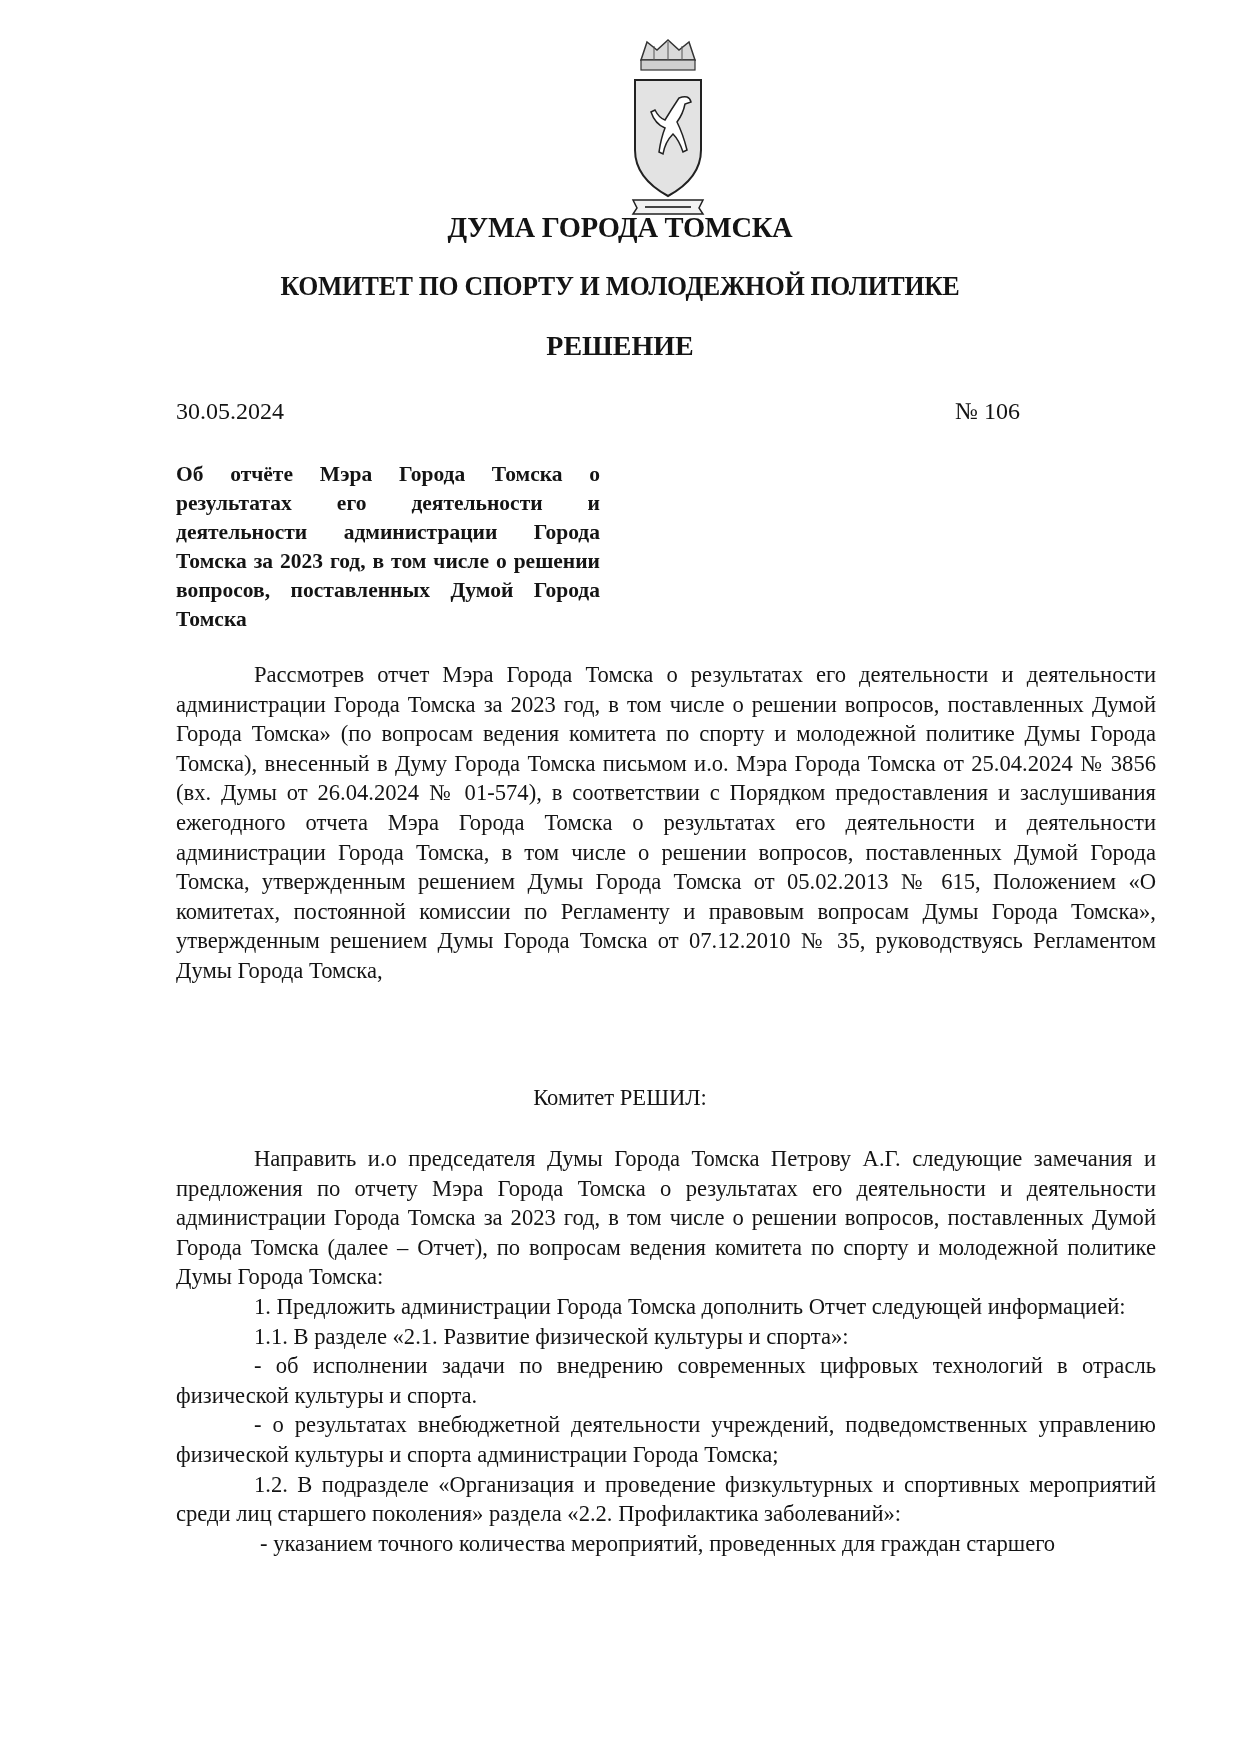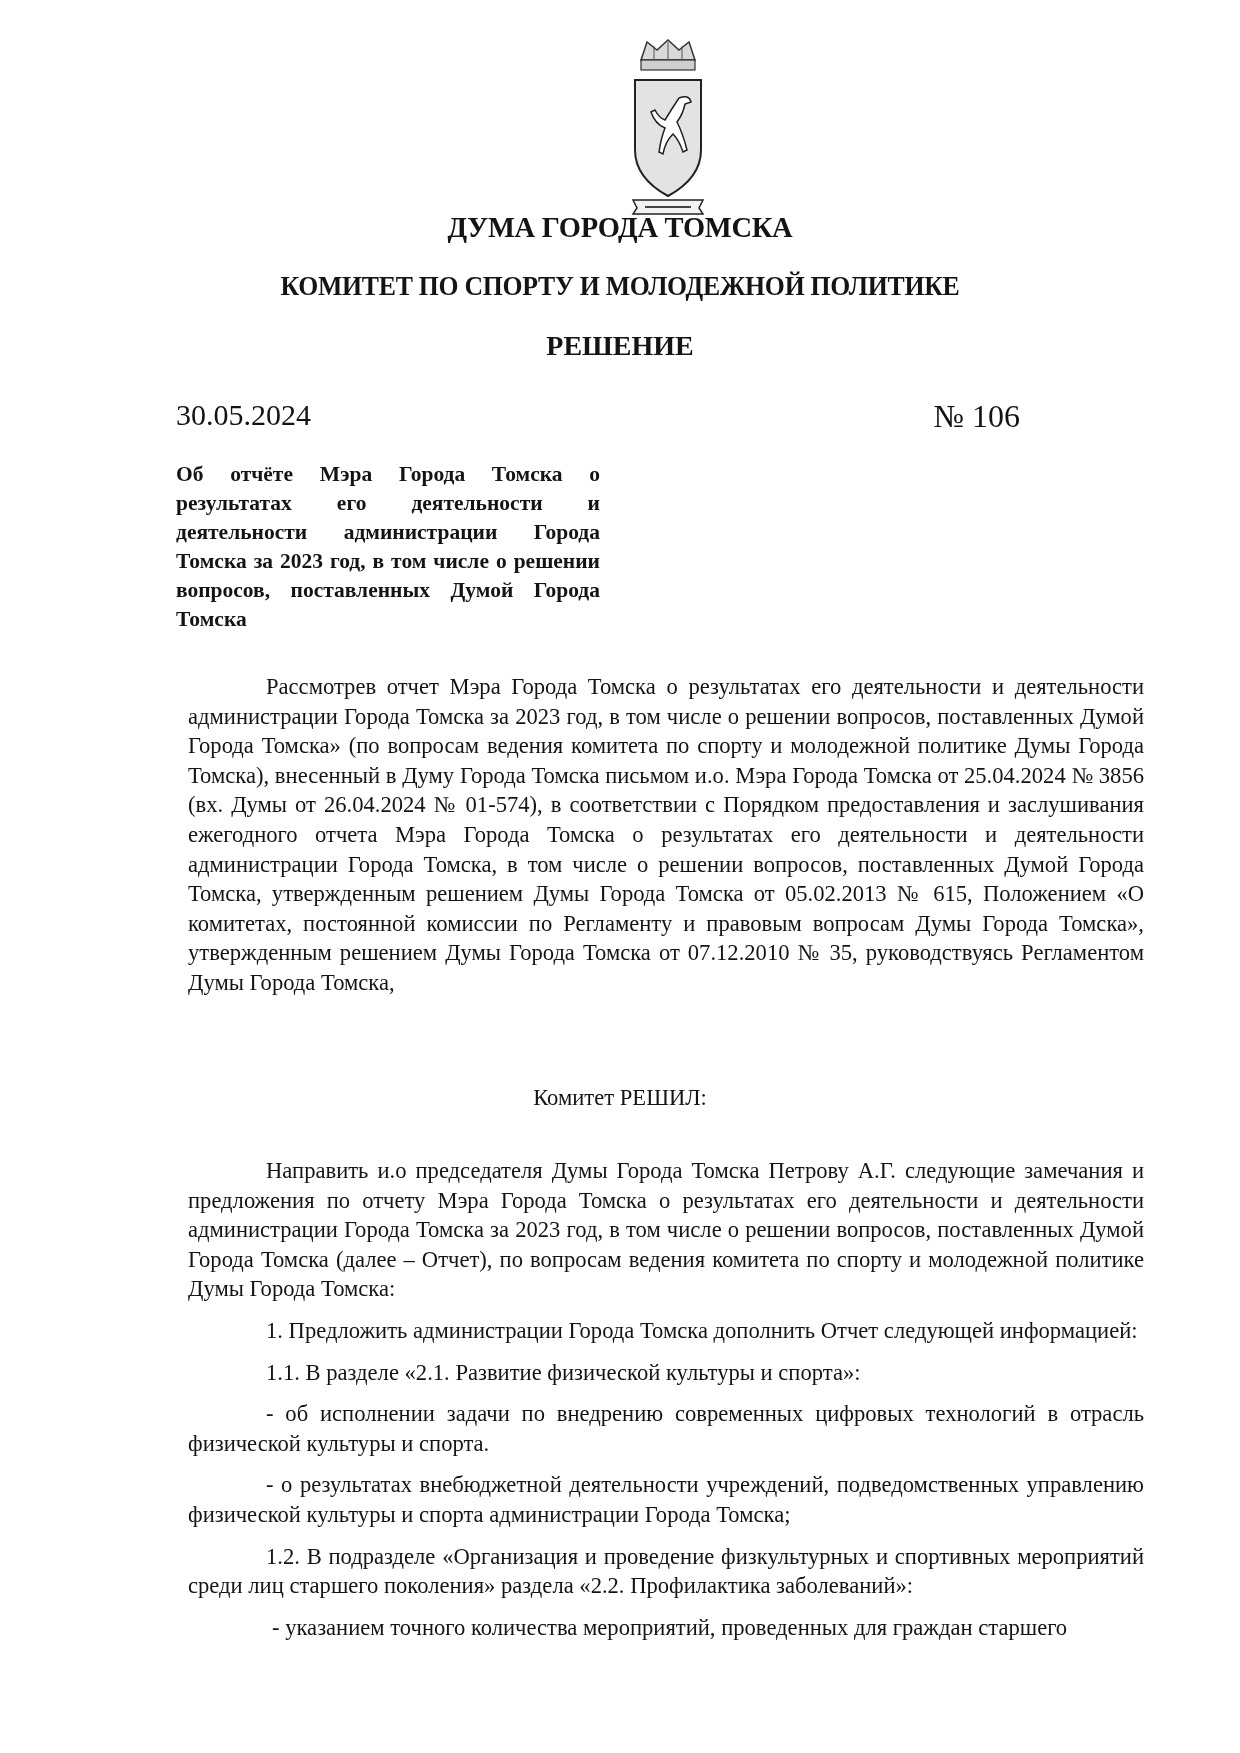--- a/index.html
+++ b/index.html
@@ -4,26 +4,26 @@
 <style>
   html, body { margin:0; padding:0; background:#ffffff; }
   body { width:1240px; height:1753px; position:relative; overflow:hidden; color:#141414;
          font-family:"Liberation Serif", "DejaVu Serif", serif; }
   .page { position:absolute; left:0; top:0; width:1160px; height:1753px; }
   .emblem { position:absolute; left:627px; top:38px; width:82px; height:178px; }
   .h-center { position:absolute; left:0; width:1240px; text-align:center; font-weight:bold; }
   .h1 { top:210px; font-size:30px; letter-spacing:-0.3px; transform:scaleX(0.95); }
   .h2 { top:270px; font-size:28px; letter-spacing:-0.3px; transform:scaleX(0.92); }
   .h3 { top:330px; font-size:28px; }
-  .date { position:absolute; left:176px; top:398px; font-size:30px; }
-  .num { position:absolute; right:140px; top:398px; font-size:32px;font-family:Liberation Serif, serif; }
+  .date { position:absolute; left:176px; top:398px; font-size:24px; }
+  .num { position:absolute; right:140px; top:398px; font-size:24px;font-family:Liberation Serif, serif; }
   .subject { position:absolute; left:176px; top:460px; width:424px; font-size:21.5px; font-weight:bold;
              line-height:29px; text-align:justify; text-align-last:left; }
   .body { position:absolute; left:176px; width:980px; font-size:22.6px; line-height:29.6px; text-align:justify; }
-  .p { margin:12px; text-indent:78px; text-align:justify; }
+  .p { margin:0; text-indent:78px; text-align:justify; }
   .center-line { position:absolute; left:0; width:1240px; text-align:center; font-size:22.6px; }
 </style>
 </head>
 <body>
 
 <div class="page">
 
   <svg class="emblem" viewBox="0 0 82 178">
 
     <path d="M14 22 L20 4 L30 12 L41 2 L52 12 L62 4 L68 22 Z" fill="#d9d9d9" stroke="#333" stroke-width="1.5"></path>

